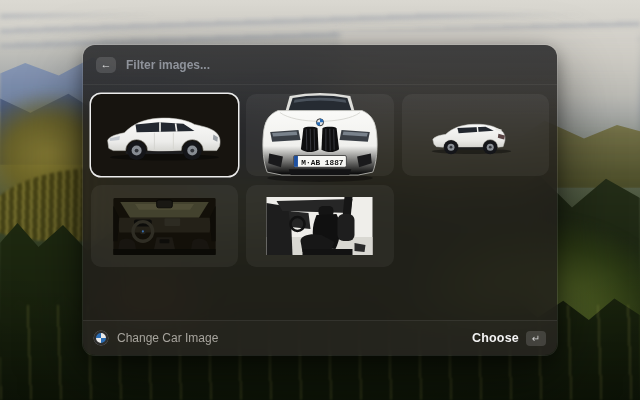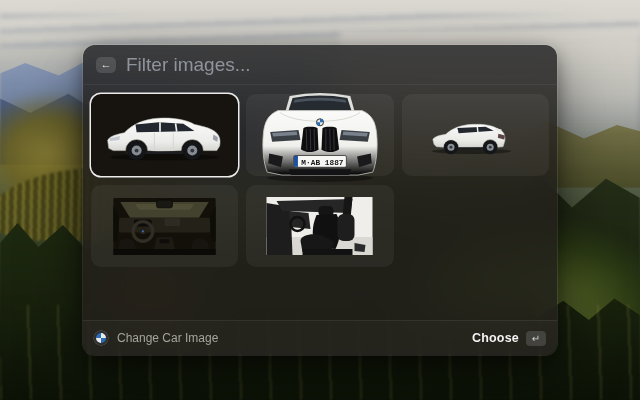--- a/index.html
+++ b/index.html
@@ -69,21 +69,21 @@
     display:flex; flex-direction:column; color:#e8e8e8; overflow:hidden; }
   .dialog::before { content:""; position:absolute; inset:0; pointer-events:none; border-radius:12px;
     background:linear-gradient(180deg, rgba(66,72,84,.28), rgba(0,0,0,0) 70px); }
 
   .dlg-header { position:relative; height:40px; flex:0 0 40px; display:flex; align-items:center;
     gap:10px; padding:0 13px; border-bottom:1px solid rgba(255,255,255,.055); }
   .back-btn { width:20px; height:16px; border:none; border-radius:5px;
     background:rgba(255,255,255,.13); color:#e3e3e3; font-size:11px; line-height:15px;
     display:flex; align-items:center; justify-content:center; cursor:pointer; flex:0 0 auto; }
   .search-input { flex:1; background:transparent; border:none; outline:none;
-    color:#d946ef; font-size:19px; font-family:"Liberation Sans",sans-serif; }
+    color:#d946ef; font-size:12px; font-family:"Liberation Sans",sans-serif;font-weight:bold; }
   .search-input::placeholder { color:#8f939b; }
 
   .grid { display:grid; grid-template-columns:repeat(3,1fr); grid-auto-rows:82px;
     gap:9px 8px; padding:9px 8px 0 8px; }
   .tile { position:relative; border-radius:10px; background:rgba(255,255,255,.05);
     display:flex; align-items:center; justify-content:center; cursor:pointer; }
   .tile.selected { background:#17140f; box-shadow:0 0 0 1.5px #ececec; }
   .tile svg { display:block; }
   .tile .overflow-img { position:absolute; left:50%; top:-7px; transform:translateX(-50%); }
 

